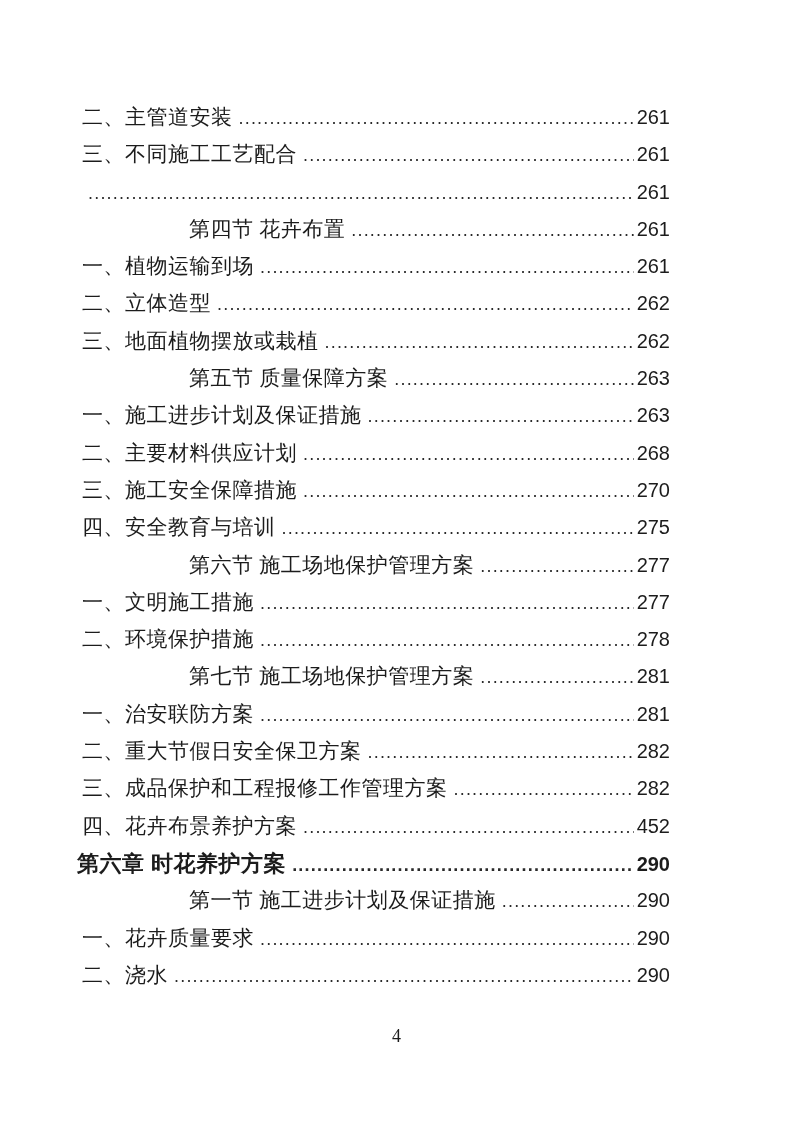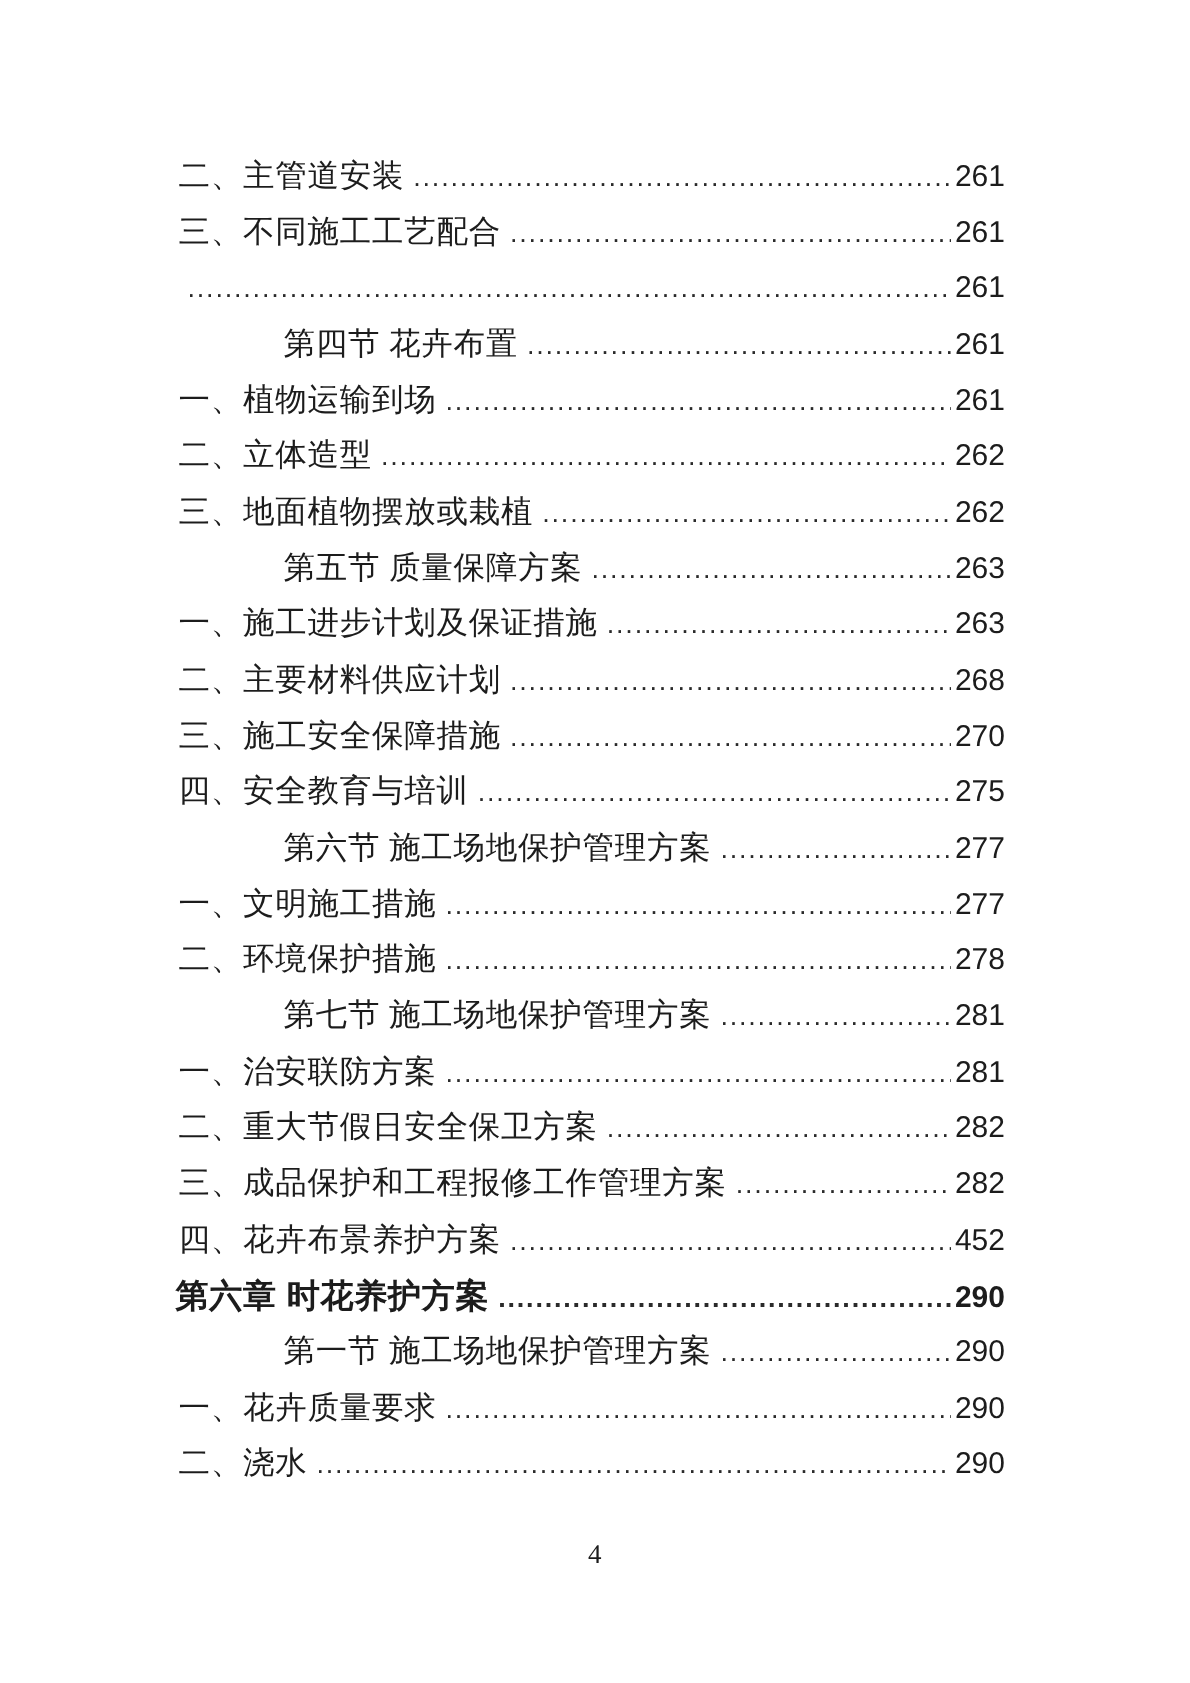--- a/index.html
+++ b/index.html
@@ -47,24 +47,24 @@
     font-family: "Liberation Sans", "DejaVu Sans", sans-serif;
     font-size: 18px;
     letter-spacing: 1.2px;
   }
   .entry .pagenum {
     flex: 0 0 auto;
     font-family: "Liberation Sans", "DejaVu Sans", sans-serif;
     font-size: 20px;
     text-align: center;
   }
-  .lvl-item    { padding-left: 119px; }
+  .lvl-item    { padding-left: 82px; }
   .lvl-section { padding-left: 152px; margin-left: 37px; }
   .lvl-chapter {
-    padding-left: 117px;
+    padding-left: 77px;
     font-weight: bold;
     font-family: "Liberation Sans", "DejaVu Sans", sans-serif;
     font-size: 22px;
   }
   .lvl-chapter .pagenum { font-weight: bold; }
   .footer {
     position: absolute;
     left: 0;
     top: 1026px;
     width: 100%;
@@ -178,21 +178,21 @@
       <span class="label">四、花卉布景养护方案</span>
       <span class="leader" aria-hidden="true">............................................................................................................................................................................................................................</span>
       <span class="pagenum">452</span>
     </div>
       <div class="entry lvl-chapter">
       <span class="label">第六章 时花养护方案</span>
       <span class="leader" aria-hidden="true">............................................................................................................................................................................................................................</span>
       <span class="pagenum">290</span>
     </div>
       <div class="entry lvl-section">
-      <span class="label">第一节 施工场地保护管理方案</span>
+      <span class="label">第一节 施工进步计划及保证措施</span>
       <span class="leader" aria-hidden="true">............................................................................................................................................................................................................................</span>
       <span class="pagenum">290</span>
     </div>
       <div class="entry lvl-item">
       <span class="label">一、花卉质量要求</span>
       <span class="leader" aria-hidden="true">............................................................................................................................................................................................................................</span>
       <span class="pagenum">290</span>
     </div>
       <div class="entry lvl-item">
       <span class="label">二、浇水</span>

